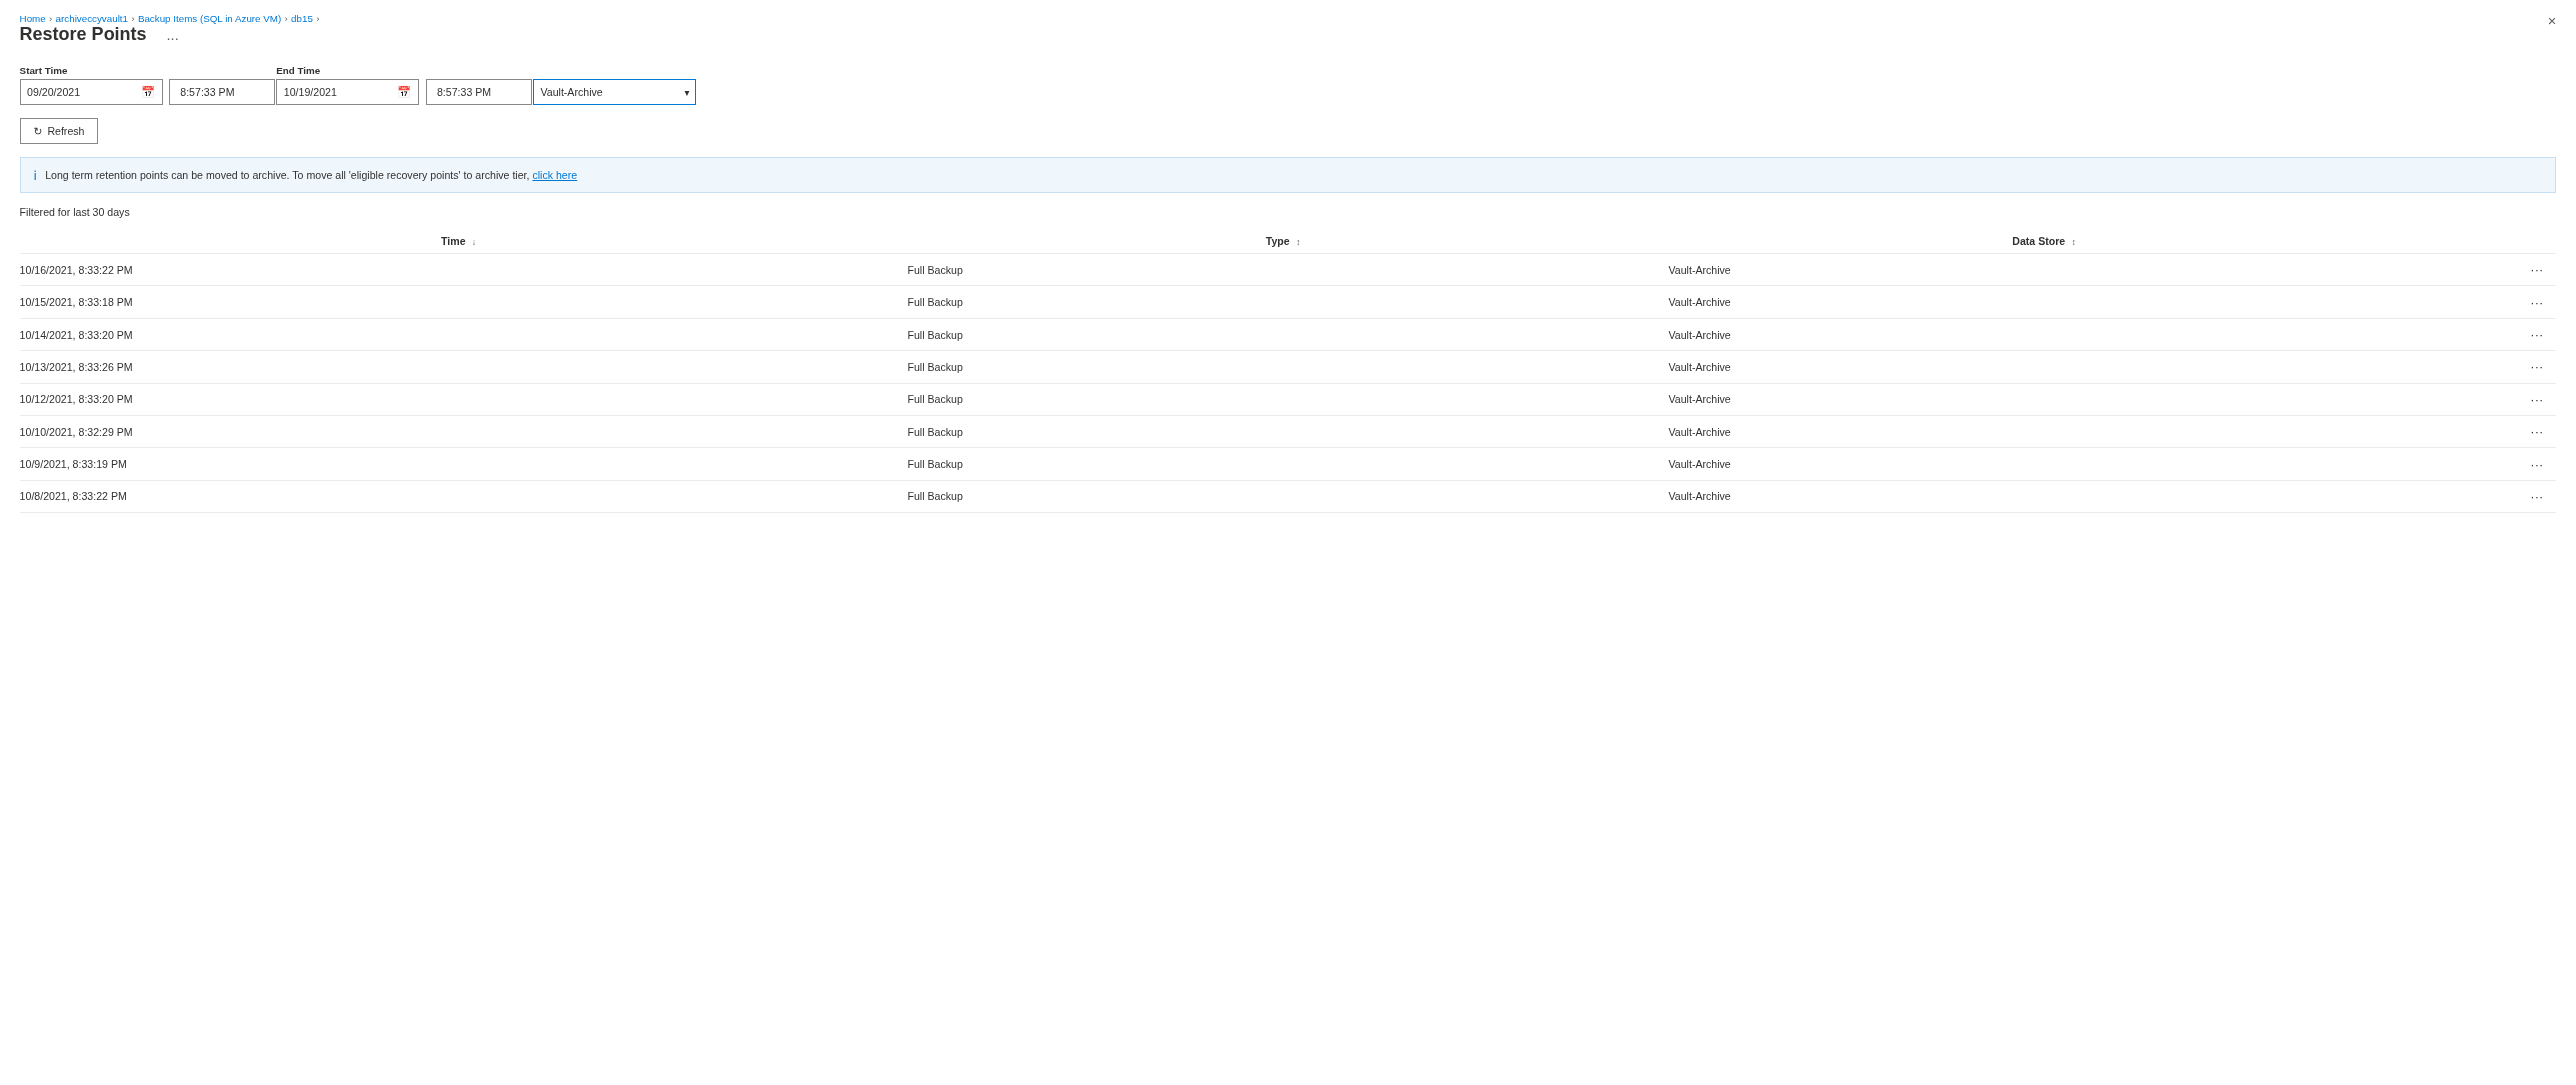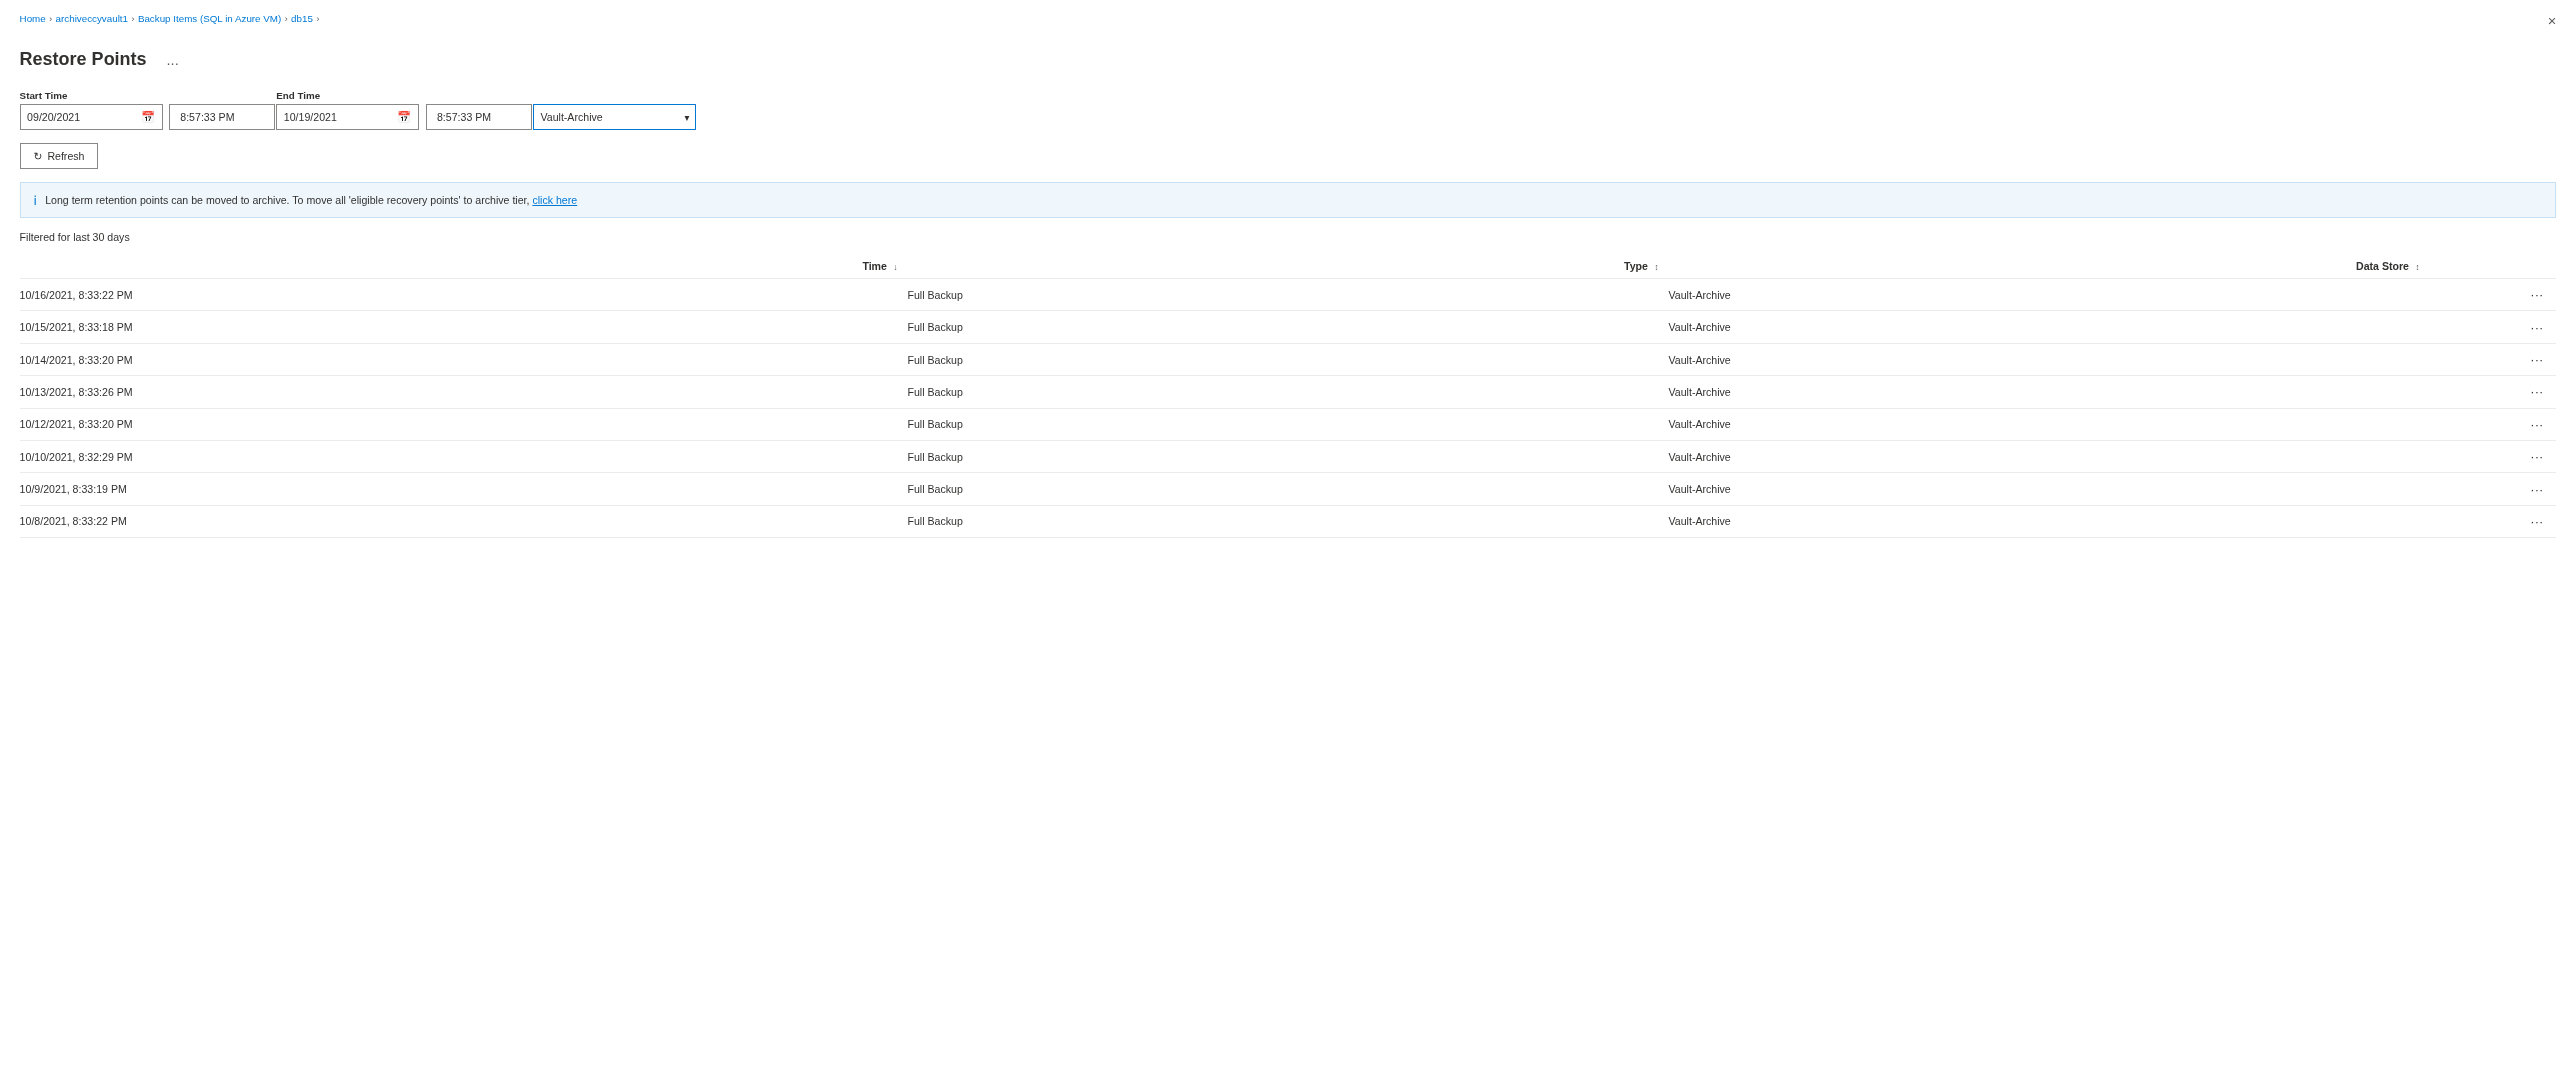--- a/index.html
+++ b/index.html
@@ -14,21 +14,21 @@
       padding: 13px 19.6px;
       max-width: 100%;
       position: relative;
     }
     .breadcrumb {
       display: flex;
       align-items: center;
       gap: 3.3px;
       font-size: 9.8px;
       color: #0078d4;
-      margin-bottom: 25px;
+      margin-bottom: 0;
     }
     .breadcrumb span {
       color: #605e5c;
     }
     .breadcrumb a {
       color: #0078d4;
       text-decoration: none;
       cursor: pointer;
     }
     .page-header {
@@ -171,21 +171,21 @@
     .filter-status {
       font-size: 10.6px;
       color: #323130;
       margin-bottom: 9.8px;
     }
     .data-table {
       width: 100%;
       border-collapse: collapse;
     }
     .data-table th {
-      text-align: right;
+      text-align: center;
       font-weight: 600;
       font-size: 10.6px;
       color: #323130;
       padding: 6.5px 9.8px 6.5px 0;
       border-bottom: 0.8px solid #edebe9;
       white-space: nowrap;
     }
     .data-table th .sort-icon {
       display: inline-block;
       margin-left: 3.3px;

